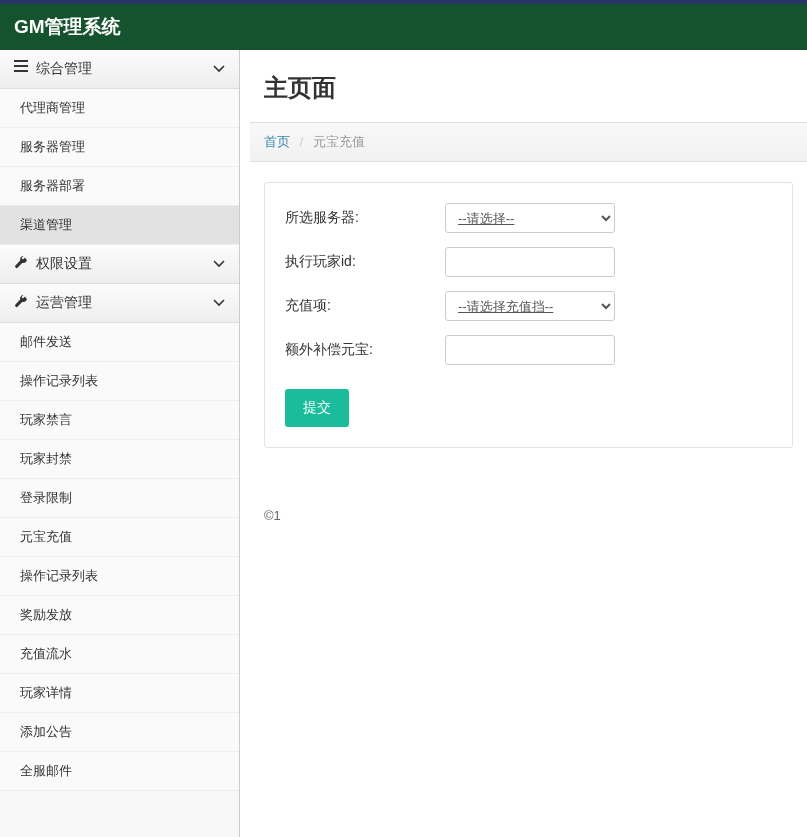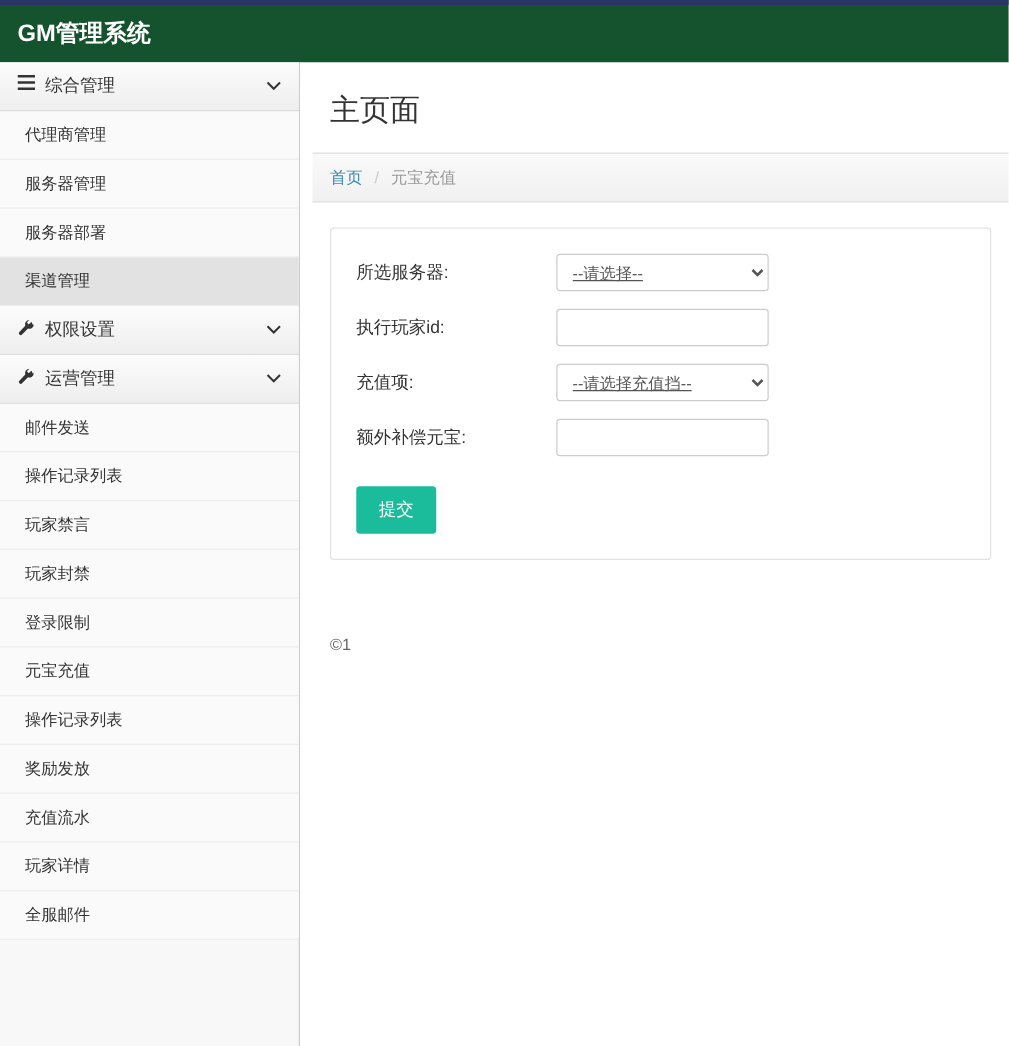--- a/index.html
+++ b/index.html
@@ -62,21 +62,21 @@
     .submenu-item.active {
       background: #e2e2e2;
     }
     .main {
       flex: 1;
       padding-left: 10px;
       background: #fff;
     }
     .page-title {
       font-size: 24px;
-      font-weight: normal;
+      font-weight: bold;
       padding: 22px 1px 18px 14px;
       color: #333;
     }
     .breadcrumb {
       background: linear-gradient(#f9f9f9, #f1f1f1);
       border-top: 1px solid #ddd;
       border-bottom: 1px solid #ddd;
       padding: 10px 14px;
       font-size: 13px;
       color: #999;
@@ -202,20 +202,21 @@
       <div class="submenu-item"><span>邮件发送</span></div>
       <div class="submenu-item"><span>操作记录列表</span></div>
       <div class="submenu-item"><span>玩家禁言</span></div>
       <div class="submenu-item"><span>玩家封禁</span></div>
       <div class="submenu-item"><span>登录限制</span></div>
       <div class="submenu-item"><span>元宝充值</span></div>
       <div class="submenu-item"><span>操作记录列表</span></div>
       <div class="submenu-item"><span>奖励发放</span></div>
       <div class="submenu-item"><span>充值流水</span></div>
       <div class="submenu-item"><span>玩家详情</span></div>
+      <div class="submenu-item"><span>添加公告</span></div>
       <div class="submenu-item"><span>全服邮件</span></div>
     </div>
 
   </div>
 
   <div class="main">
     <h1 class="page-title">主页面</h1>
 
     <div class="breadcrumb">
       <a href="#">首页</a>

